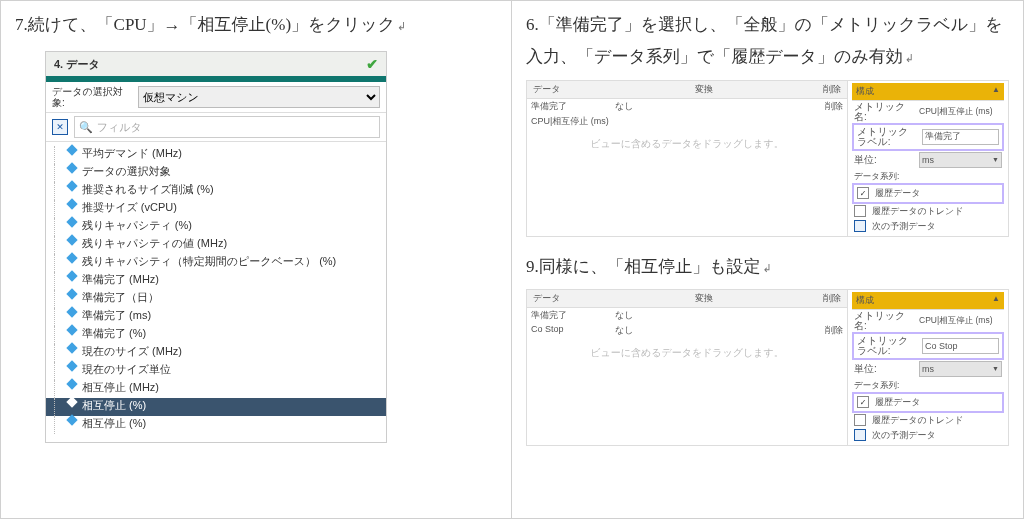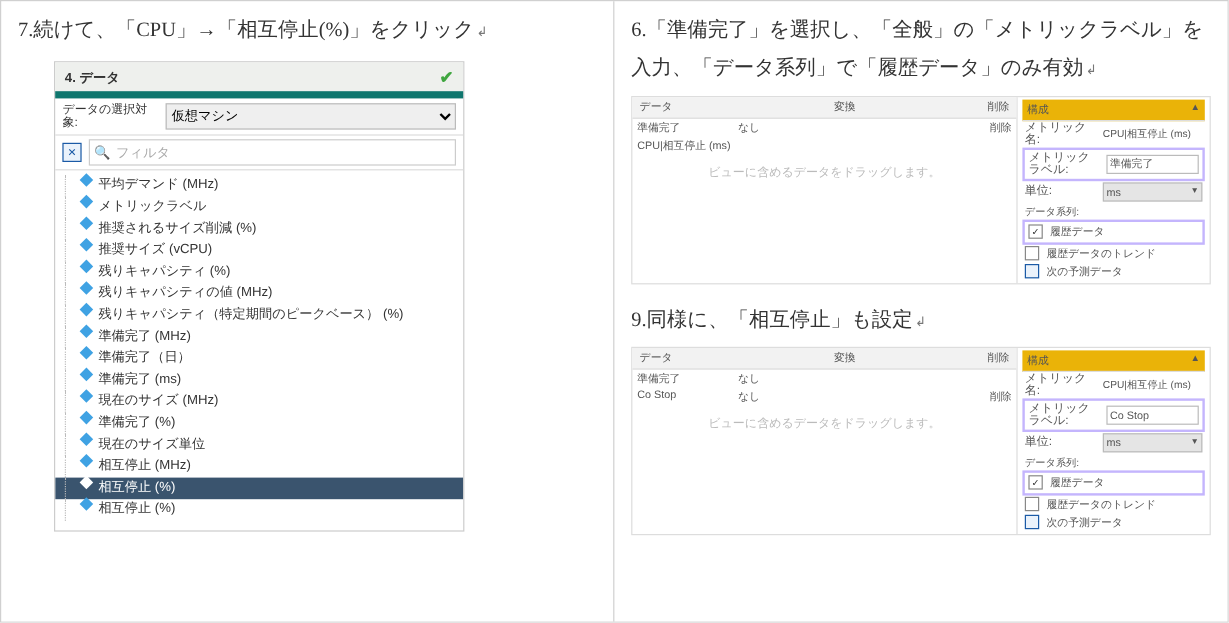--- a/index.html
+++ b/index.html
@@ -82,21 +82,21 @@
           <span>フィルタ</span>
         </div>
       </div>
       <div class="tree" id="tree">
           <div class="tree-item">
             <span class="diamond"></span>
             <span>平均デマンド (MHz)</span>
           </div>
           <div class="tree-item">
             <span class="diamond"></span>
-            <span>メトリックラベル</span>
+            <span>データの選択対象</span>
           </div>
           <div class="tree-item">
             <span class="diamond"></span>
             <span>推奨されるサイズ削減 (%)</span>
           </div>
           <div class="tree-item">
             <span class="diamond"></span>
             <span>推奨サイズ (vCPU)</span>
           </div>
           <div class="tree-item">
@@ -118,25 +118,25 @@
           <div class="tree-item">
             <span class="diamond"></span>
             <span>準備完了（日）</span>
           </div>
           <div class="tree-item">
             <span class="diamond"></span>
             <span>準備完了 (ms)</span>
           </div>
           <div class="tree-item">
             <span class="diamond"></span>
+            <span>準備完了 (%)</span>
+          </div>
+          <div class="tree-item">
+            <span class="diamond"></span>
             <span>現在のサイズ (MHz)</span>
-          </div>
-          <div class="tree-item">
-            <span class="diamond"></span>
-            <span>準備完了 (%)</span>
           </div>
           <div class="tree-item">
             <span class="diamond"></span>
             <span>現在のサイズ単位</span>
           </div>
           <div class="tree-item">
             <span class="diamond"></span>
             <span>相互停止 (MHz)</span>
           </div>
           <div class="tree-item selected">

